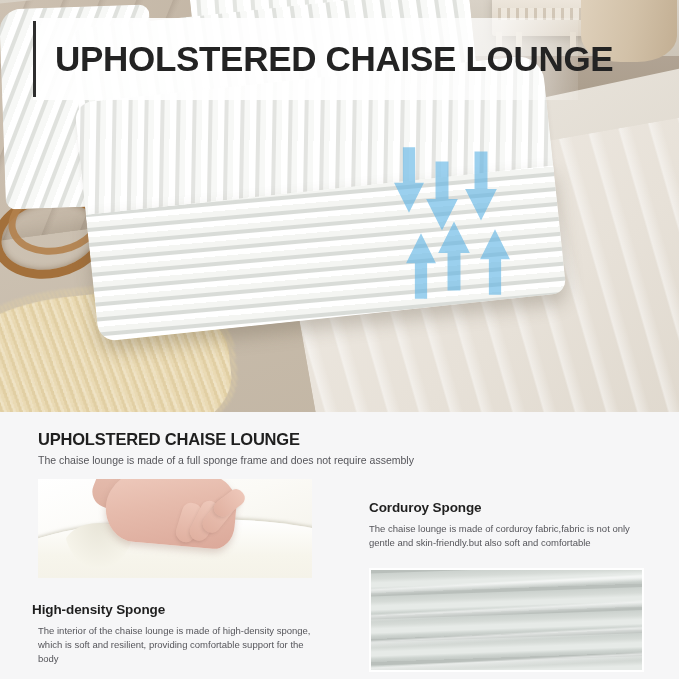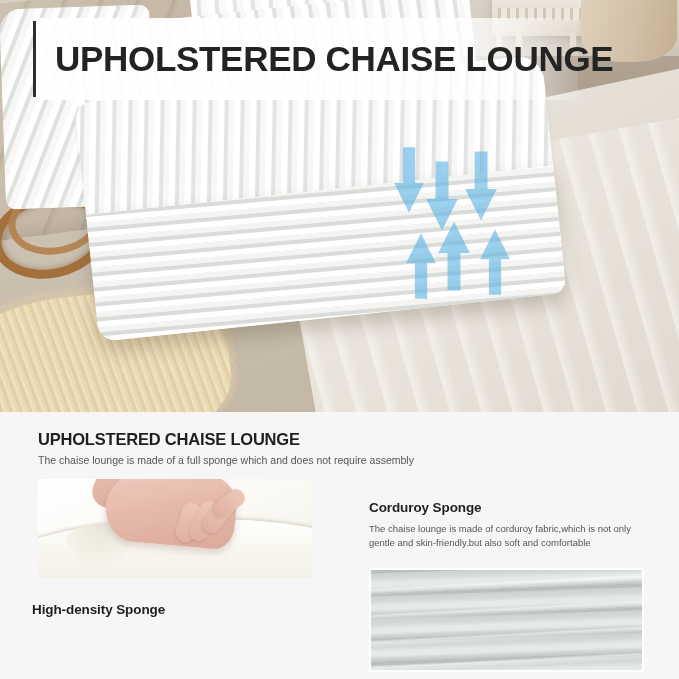--- a/index.html
+++ b/index.html
@@ -459,38 +459,39 @@
 
     <div class="banner">
       <div class="banner-bar"></div>
       <div class="banner-title">UPHOLSTERED CHAISE LOUNGE</div>
     </div>
   </div>
 
   <div class="lower">
 
     <div class="sec-title" id="head-title">UPHOLSTERED CHAISE LOUNGE</div>
-    <div class="sec-body" id="head-body">The chaise lounge is made of a full sponge which and does not require assembly</div>
+    <div class="sec-body" id="head-body">The chaise lounge is made of a full sponge frame and does not require assembly</div>
 
     <div class="photo" id="photo-sponge">
       <div class="sponge-bg"></div>
       <div class="sponge-edge"></div>
       <div class="sponge-dent"></div>
       <div class="wrist"></div>
       <div class="hand">
         <div class="finger" style="left:74px; top:30px; width:20px; height:40px; transform:rotate(12deg);"></div>
         <div class="finger" style="left:90px; top:26px; width:19px; height:42px; transform:rotate(22deg);"></div>
         <div class="finger" style="left:104px; top:20px; width:18px; height:40px; transform:rotate(34deg);"></div>
         <div class="finger" style="left:114px; top:10px; width:17px; height:34px; transform:rotate(48deg);"></div>
       </div>
     </div>
 
     <div class="sec-title" id="cord-title">Corduroy Sponge</div>
-    <div class="sec-body" id="cord-body">The chaise lounge is made of corduroy fabric,which is not only gentle and skin-friendly.but also soft and comfortable</div>
+    <div class="sec-body" id="cord-body">The chaise lounge is made of corduroy fabric,fabric is not only gentle and skin-friendly.but also soft and comfortable</div>
 
     <div class="photo" id="photo-cord">
       <div class="cord-inner"></div>
     </div>
 
     <div class="sec-title" id="hd-title">High-density Sponge</div>
+    <div class="sec-body" id="hd-body">The interior of the chaise lounge is made of high-density sponge, which is soft and resilient, providing comfortable support for the body</div>
   </div>
 
 </div>
 
 </body></html>

